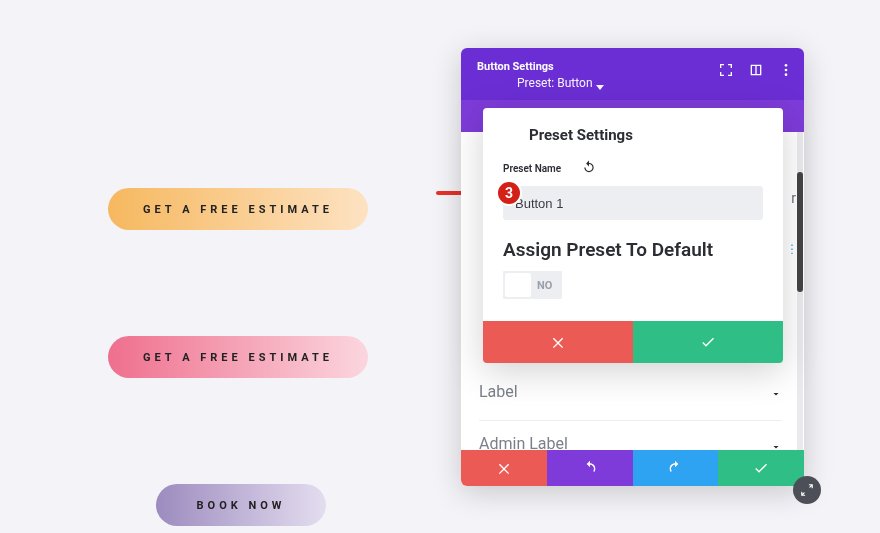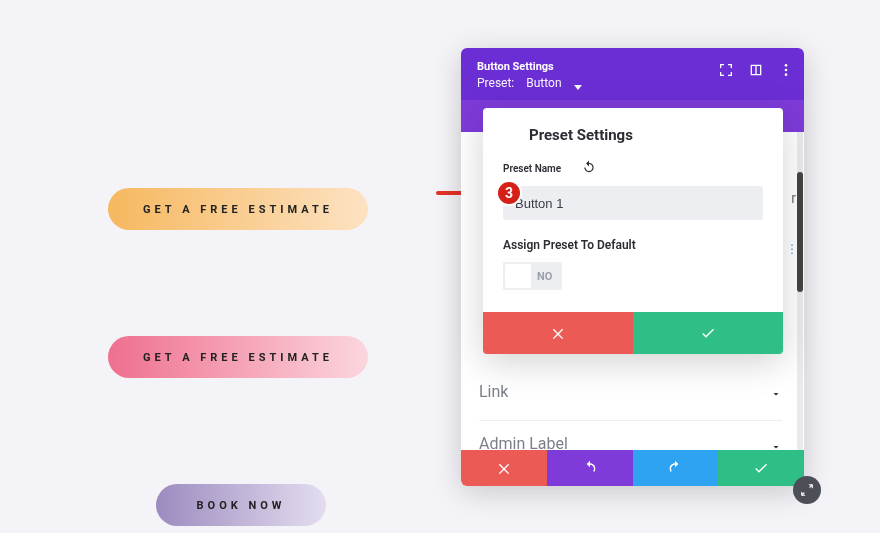--- a/index.html
+++ b/index.html
@@ -85,22 +85,23 @@
   .panel-header {
     background: #6b2ed4;
     color: #fff;
     padding: 12px 16px 10px 16px;
     position: relative;
   }
   .panel-title {
     font-size: 11px; font-weight: 700;
   }
   .panel-sub {
-    font-size: 12px; margin-top: 3px; display: flex; align-items: flex-end; gap: 12px;
+    font-size: 12px; margin-top: 3px; display: flex; align-items: flex-end; gap: 3px;
     opacity: 0.95;
+    margin-left: 40px;
   }
   .panel-header-icons {
     position: absolute; right: 10px; top: 14px;
     display: flex; gap: 14px; align-items: center;
   }
   .hicon {
     width: 16px; height: 16px; fill: #fff; display: block;
   }
 
   
@@ -170,21 +171,21 @@
     width: 100%;
     background: #edeef1;
     border: none; outline: none;
     height: 34px;
     padding: 17px 12px;
     font-size: 13px;
     color: #3a3d44;
     border-radius: 3px;
   }
   .pop-label2 {
-    font-size: 12px; font-weight: 600; color: #2b2d33;
+    font-size: 19px; font-weight: 600; color: #2b2d33;
     margin-top: 18px; margin-bottom: 10px;
   }
   .toggle {
     display: inline-flex; align-items: center;
     background: #edeef1;
     border-radius: 1px;
     height: 28px;
   }
   .toggle-knob {
     width: 26px; height: 24px; background: #fff; margin: 2px;
@@ -289,21 +290,21 @@
     </div>
   </div>
 
   <div class="purple-strip"></div>
 
   <div class="panel-body">
     <div class="peek-r">r</div>
     <div class="peek-dots">⋮</div>
 
     <div class="section-row link">
-      <span>Link</span>
+      <span>Label</span>
       <span class="chev">
         <svg viewBox="0 0 24 24">
             <path d="M7 10l5 5 5-5z"></path>
           </svg>
       </span>
     </div>
     <div class="section-row admin">
       <span>Admin Label</span>
       <span class="chev">
         <svg viewBox="0 0 24 24">

